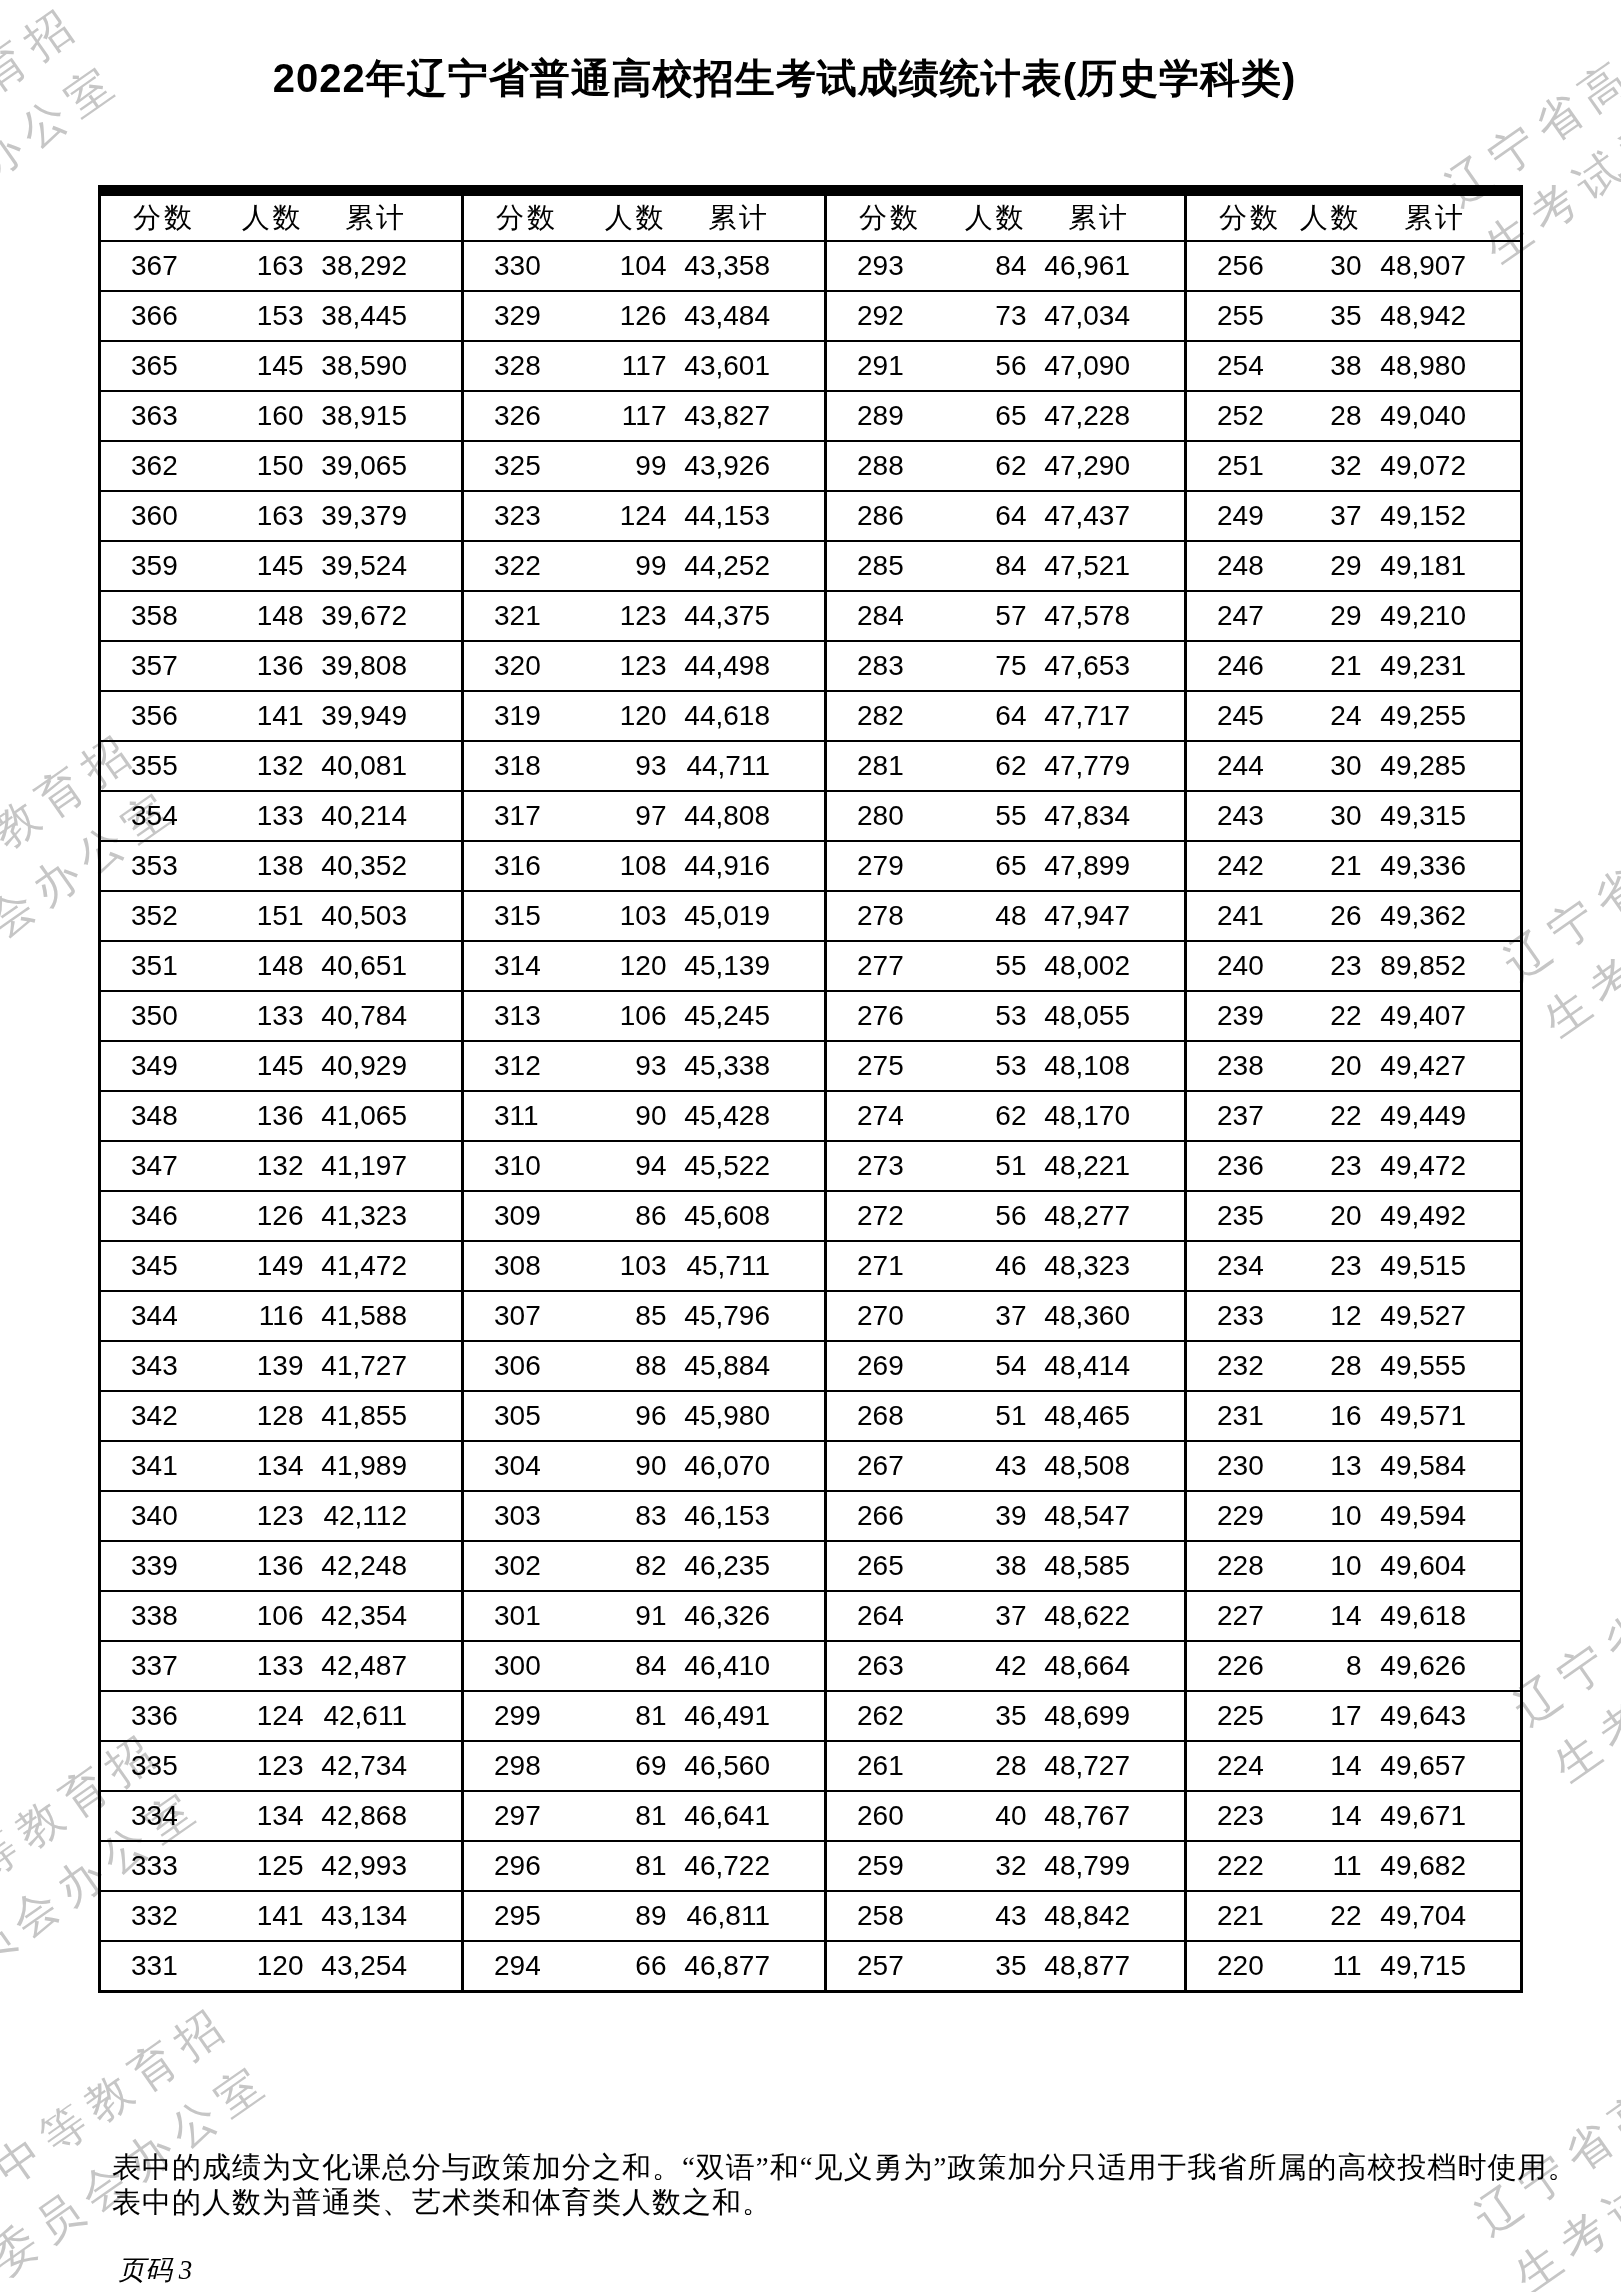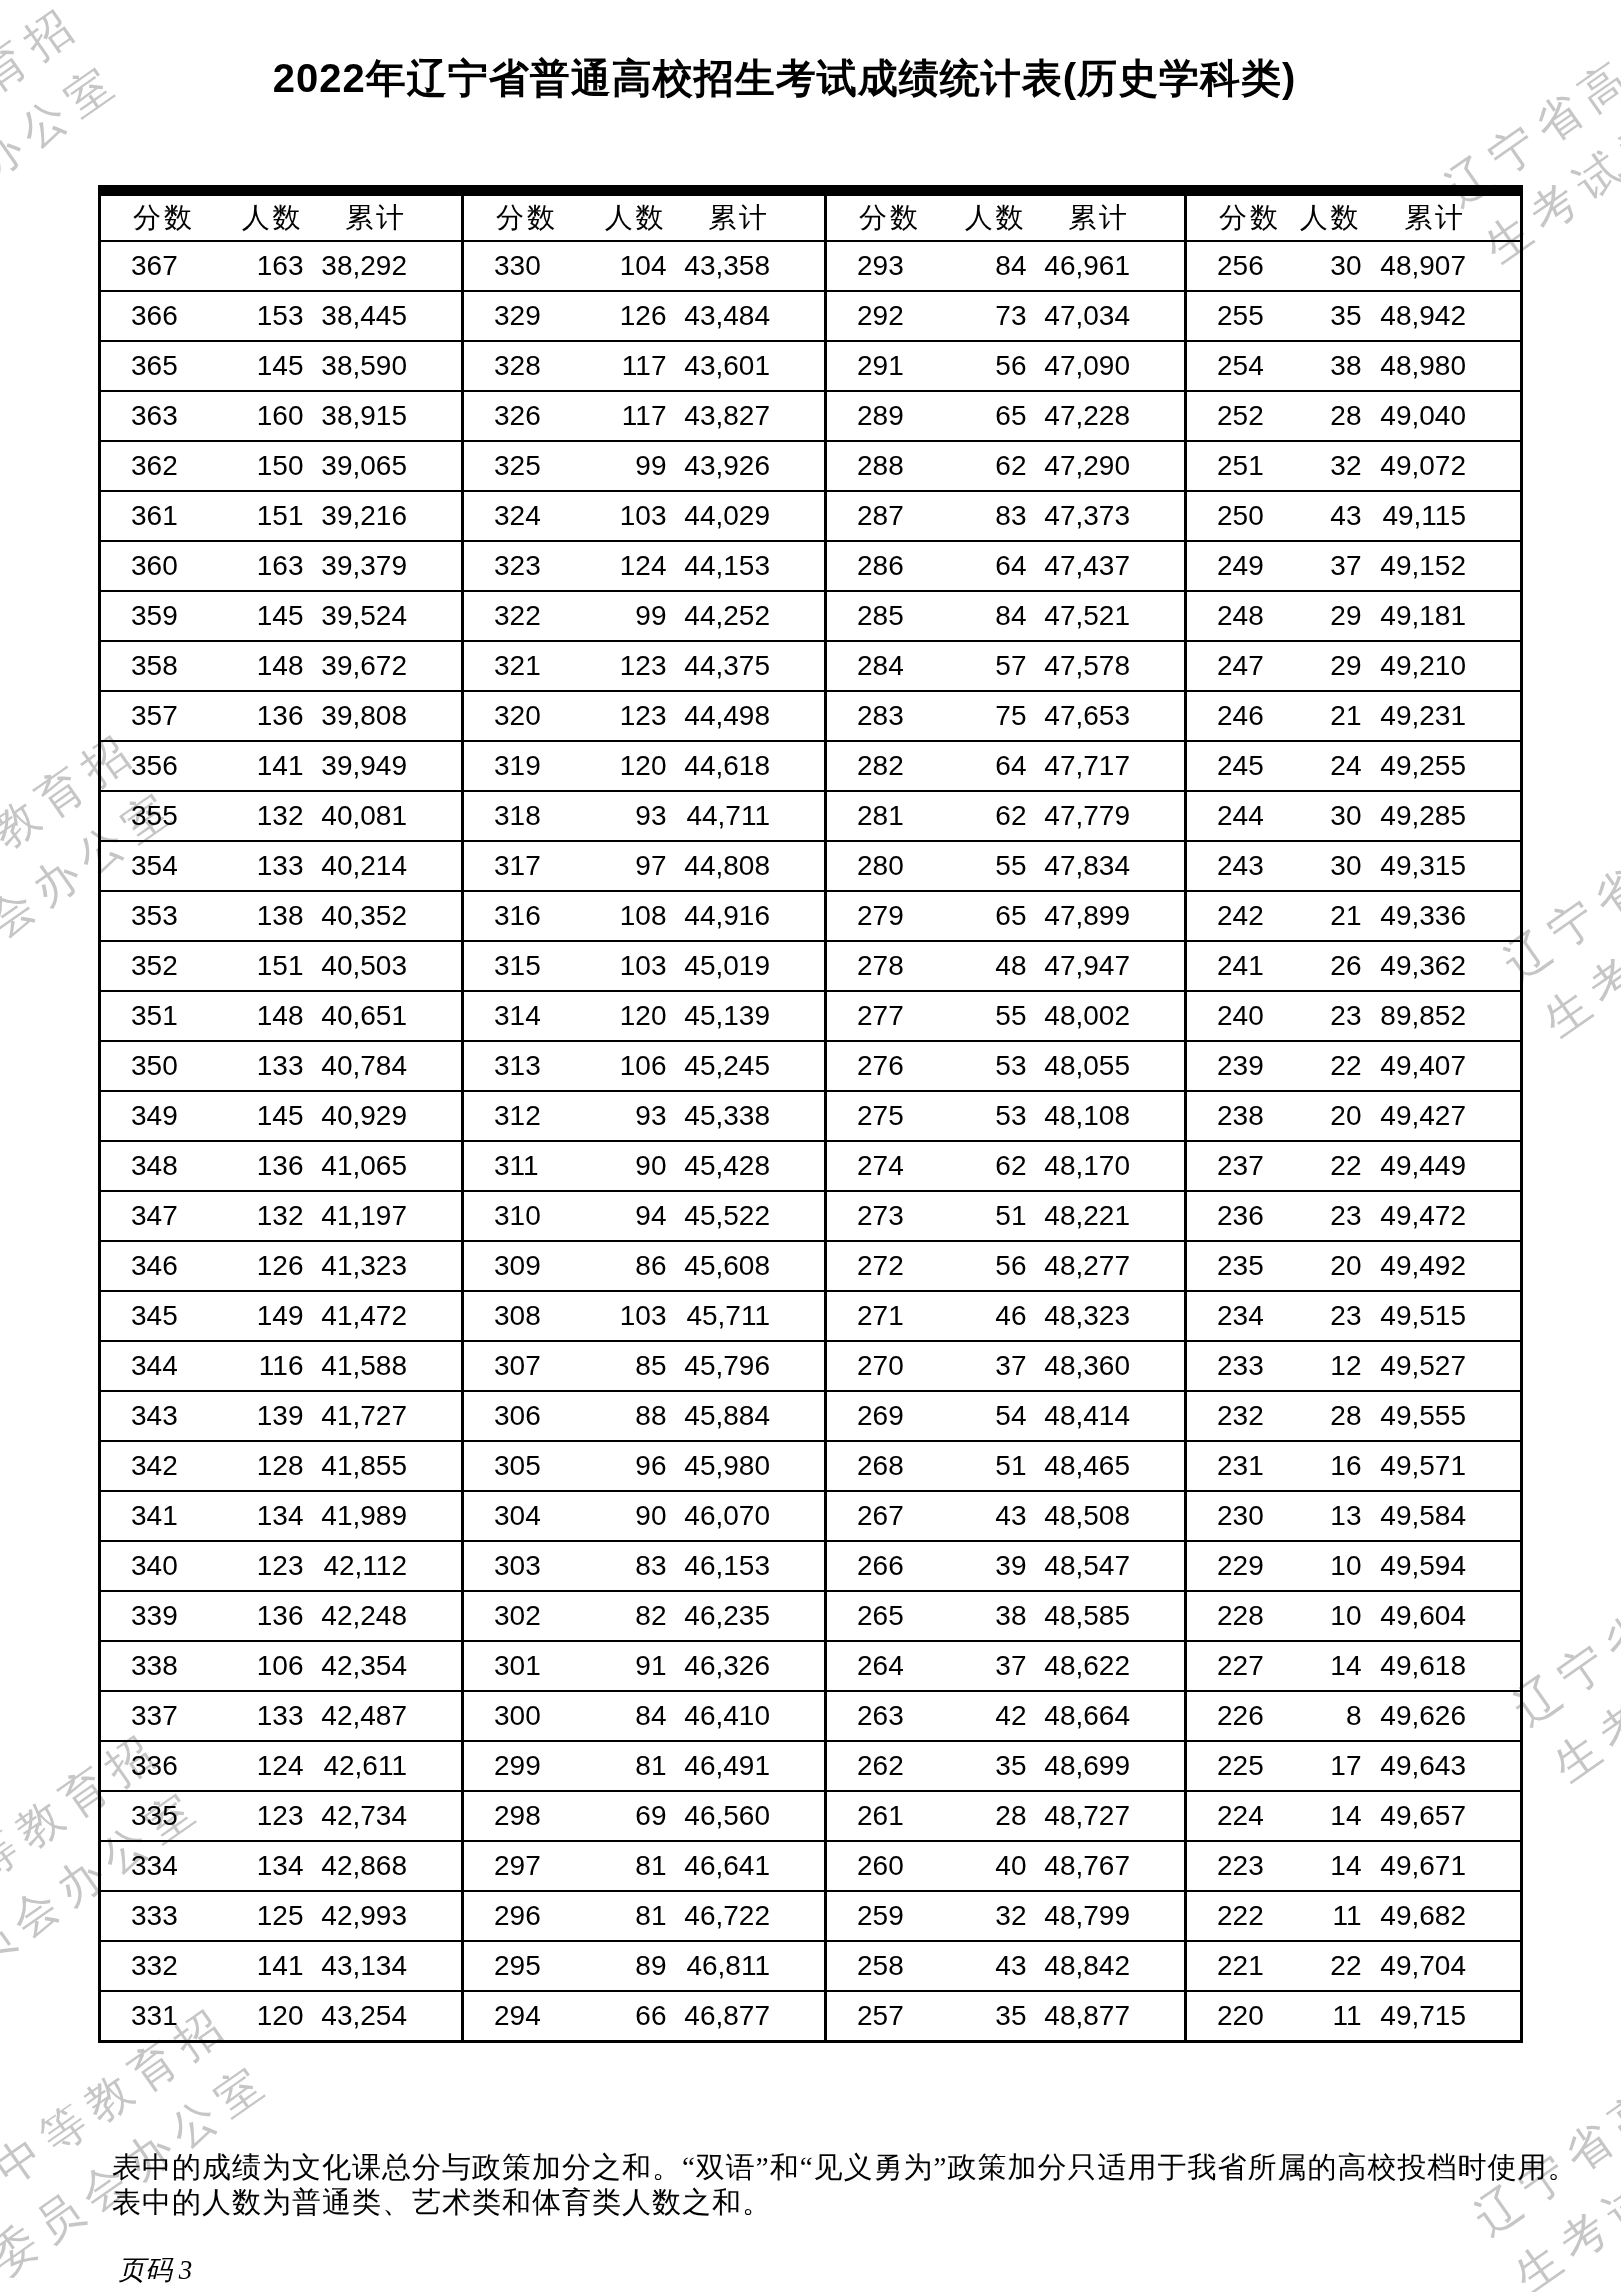--- a/index.html
+++ b/index.html
@@ -179,34 +179,20 @@
             <td class="c-count">99</td>
             <td class="c-cum">43,926</td>
             <td class="c-score group-start">288</td>
             <td class="c-count">62</td>
             <td class="c-cum">47,290</td>
             <td class="c-score group-start">251</td>
             <td class="c-count">32</td>
             <td class="c-cum">49,072</td>
           </tr>
           <tr>
-            <td class="c-score">361</td>
-            <td class="c-count">151</td>
-            <td class="c-cum">39,216</td>
-            <td class="c-score group-start">324</td>
-            <td class="c-count">103</td>
-            <td class="c-cum">44,029</td>
-            <td class="c-score group-start">287</td>
-            <td class="c-count">83</td>
-            <td class="c-cum">47,373</td>
-            <td class="c-score group-start">250</td>
-            <td class="c-count">43</td>
-            <td class="c-cum">49,115</td>
-          </tr>
-          <tr>
             <td class="c-score">360</td>
             <td class="c-count">163</td>
             <td class="c-cum">39,379</td>
             <td class="c-score group-start">323</td>
             <td class="c-count">124</td>
             <td class="c-cum">44,153</td>
             <td class="c-score group-start">286</td>
             <td class="c-count">64</td>
             <td class="c-cum">47,437</td>
             <td class="c-score group-start">249</td>

